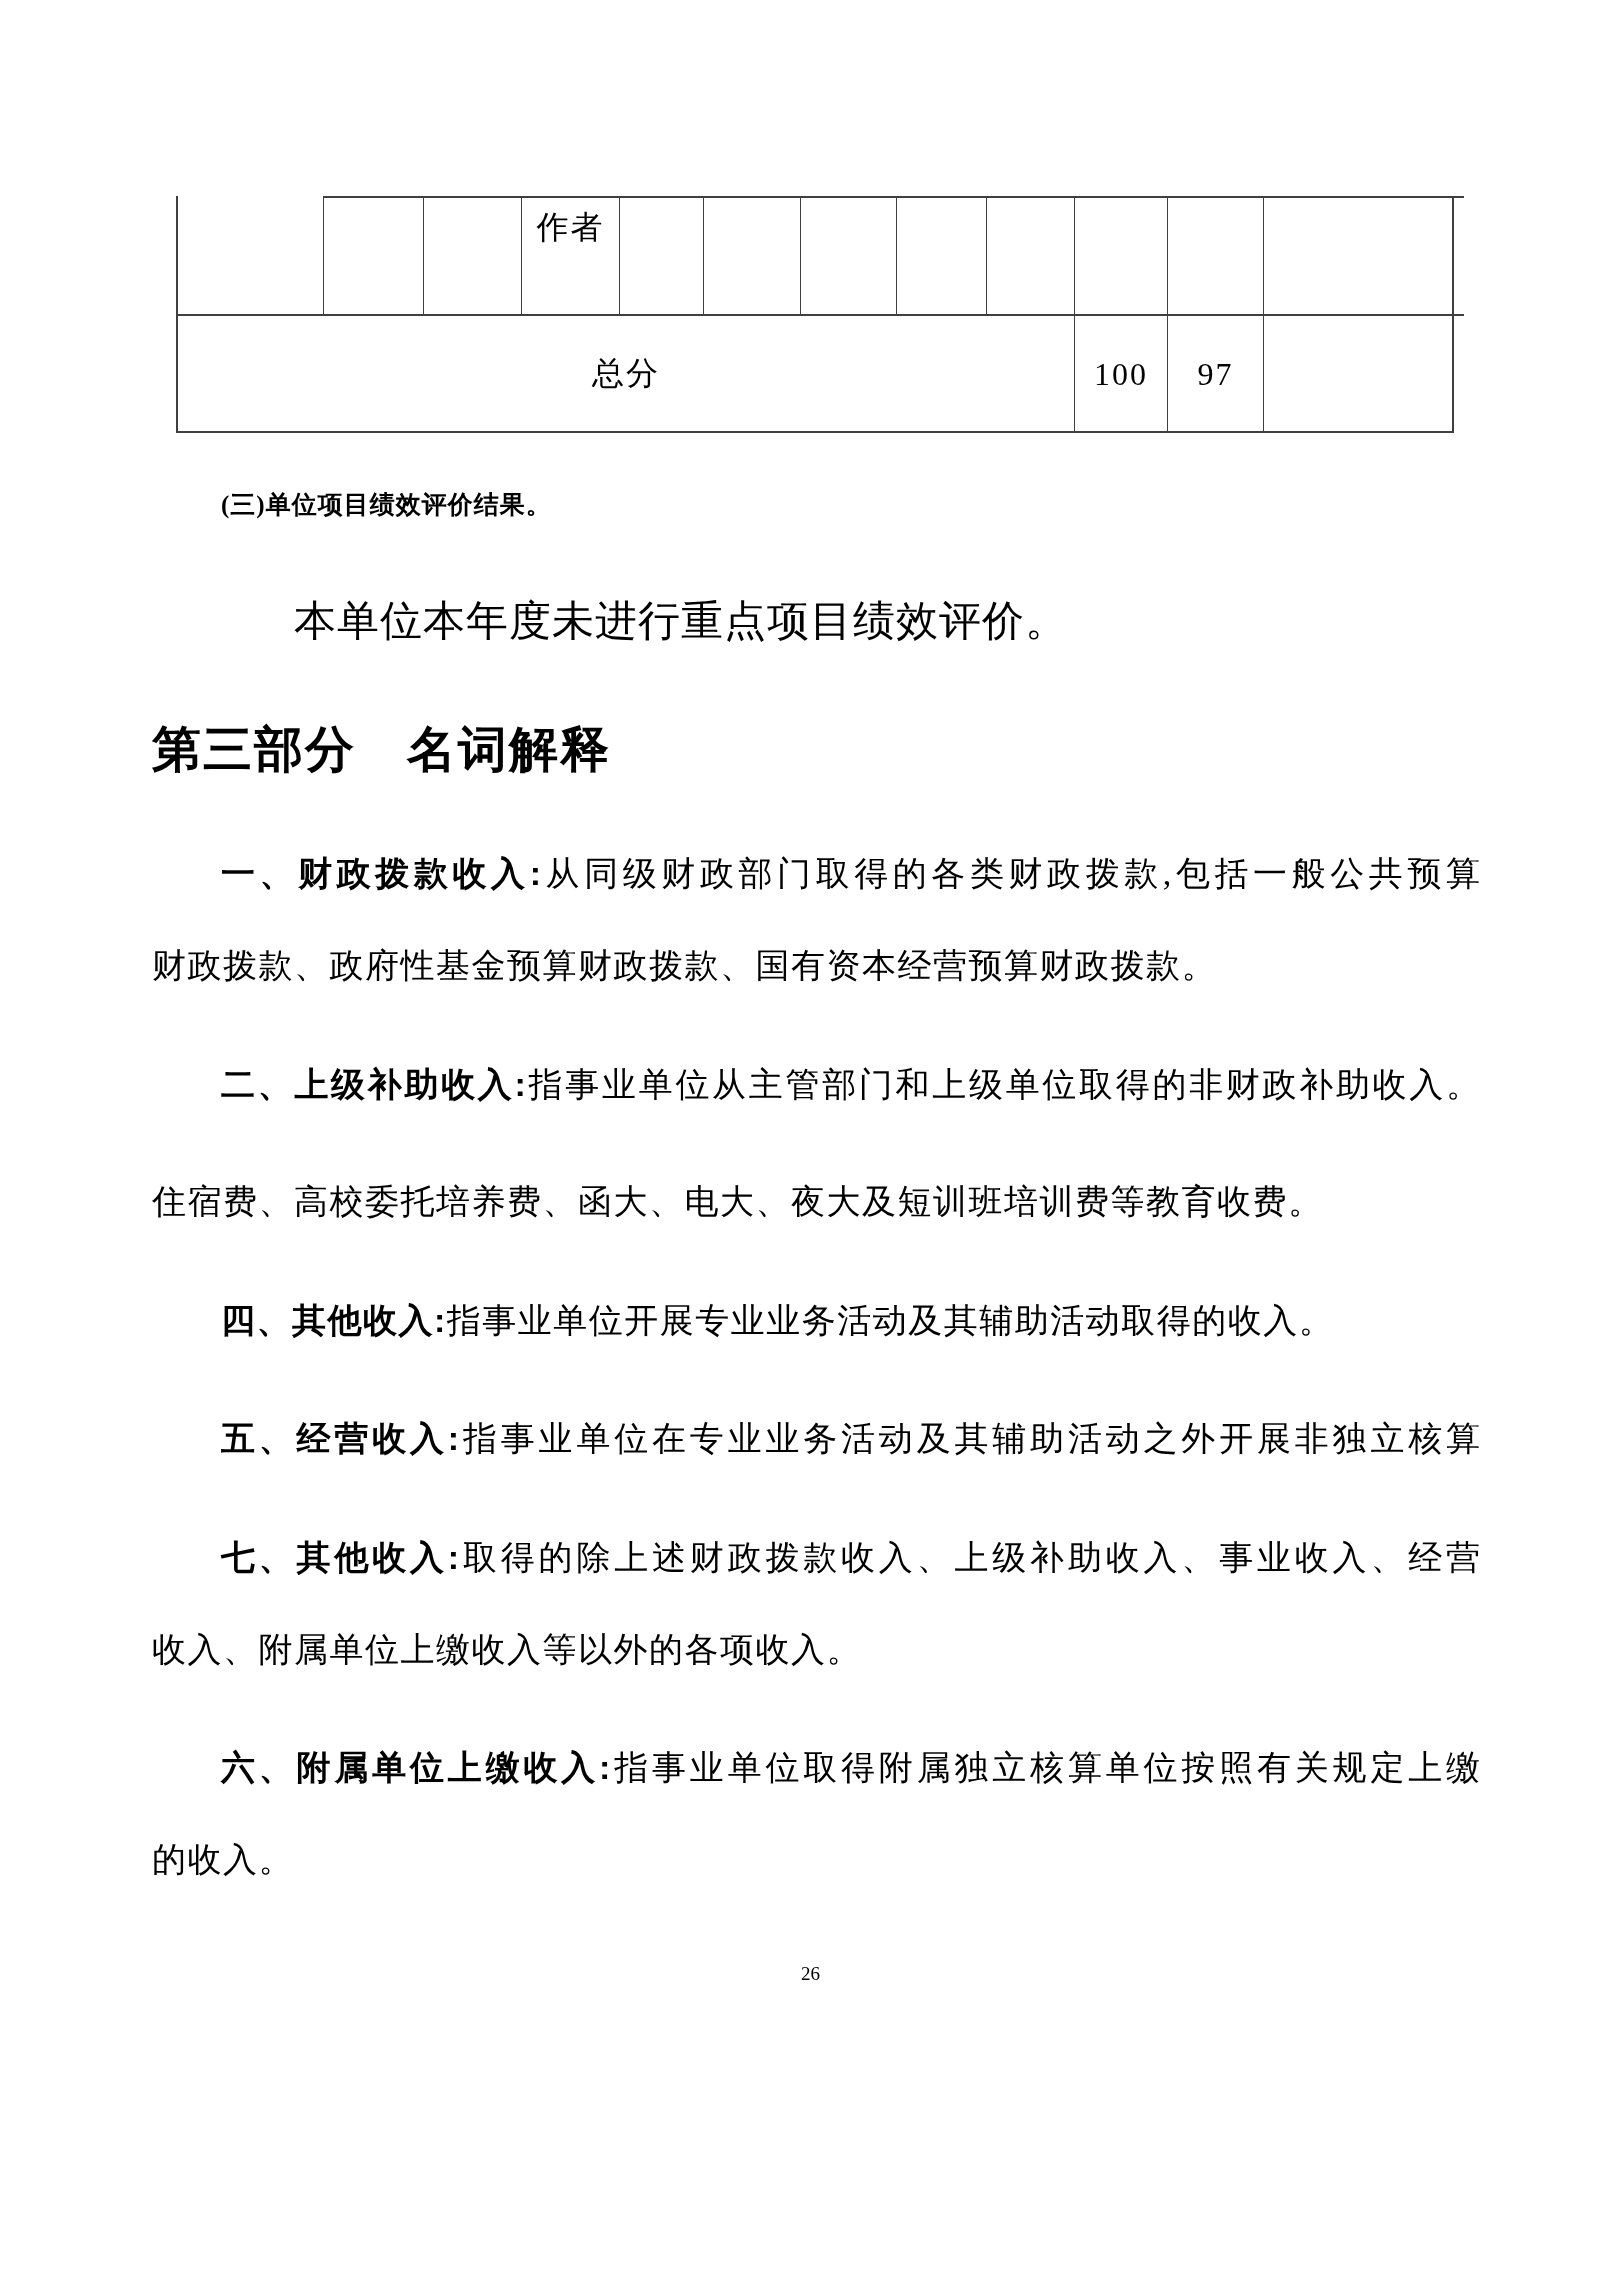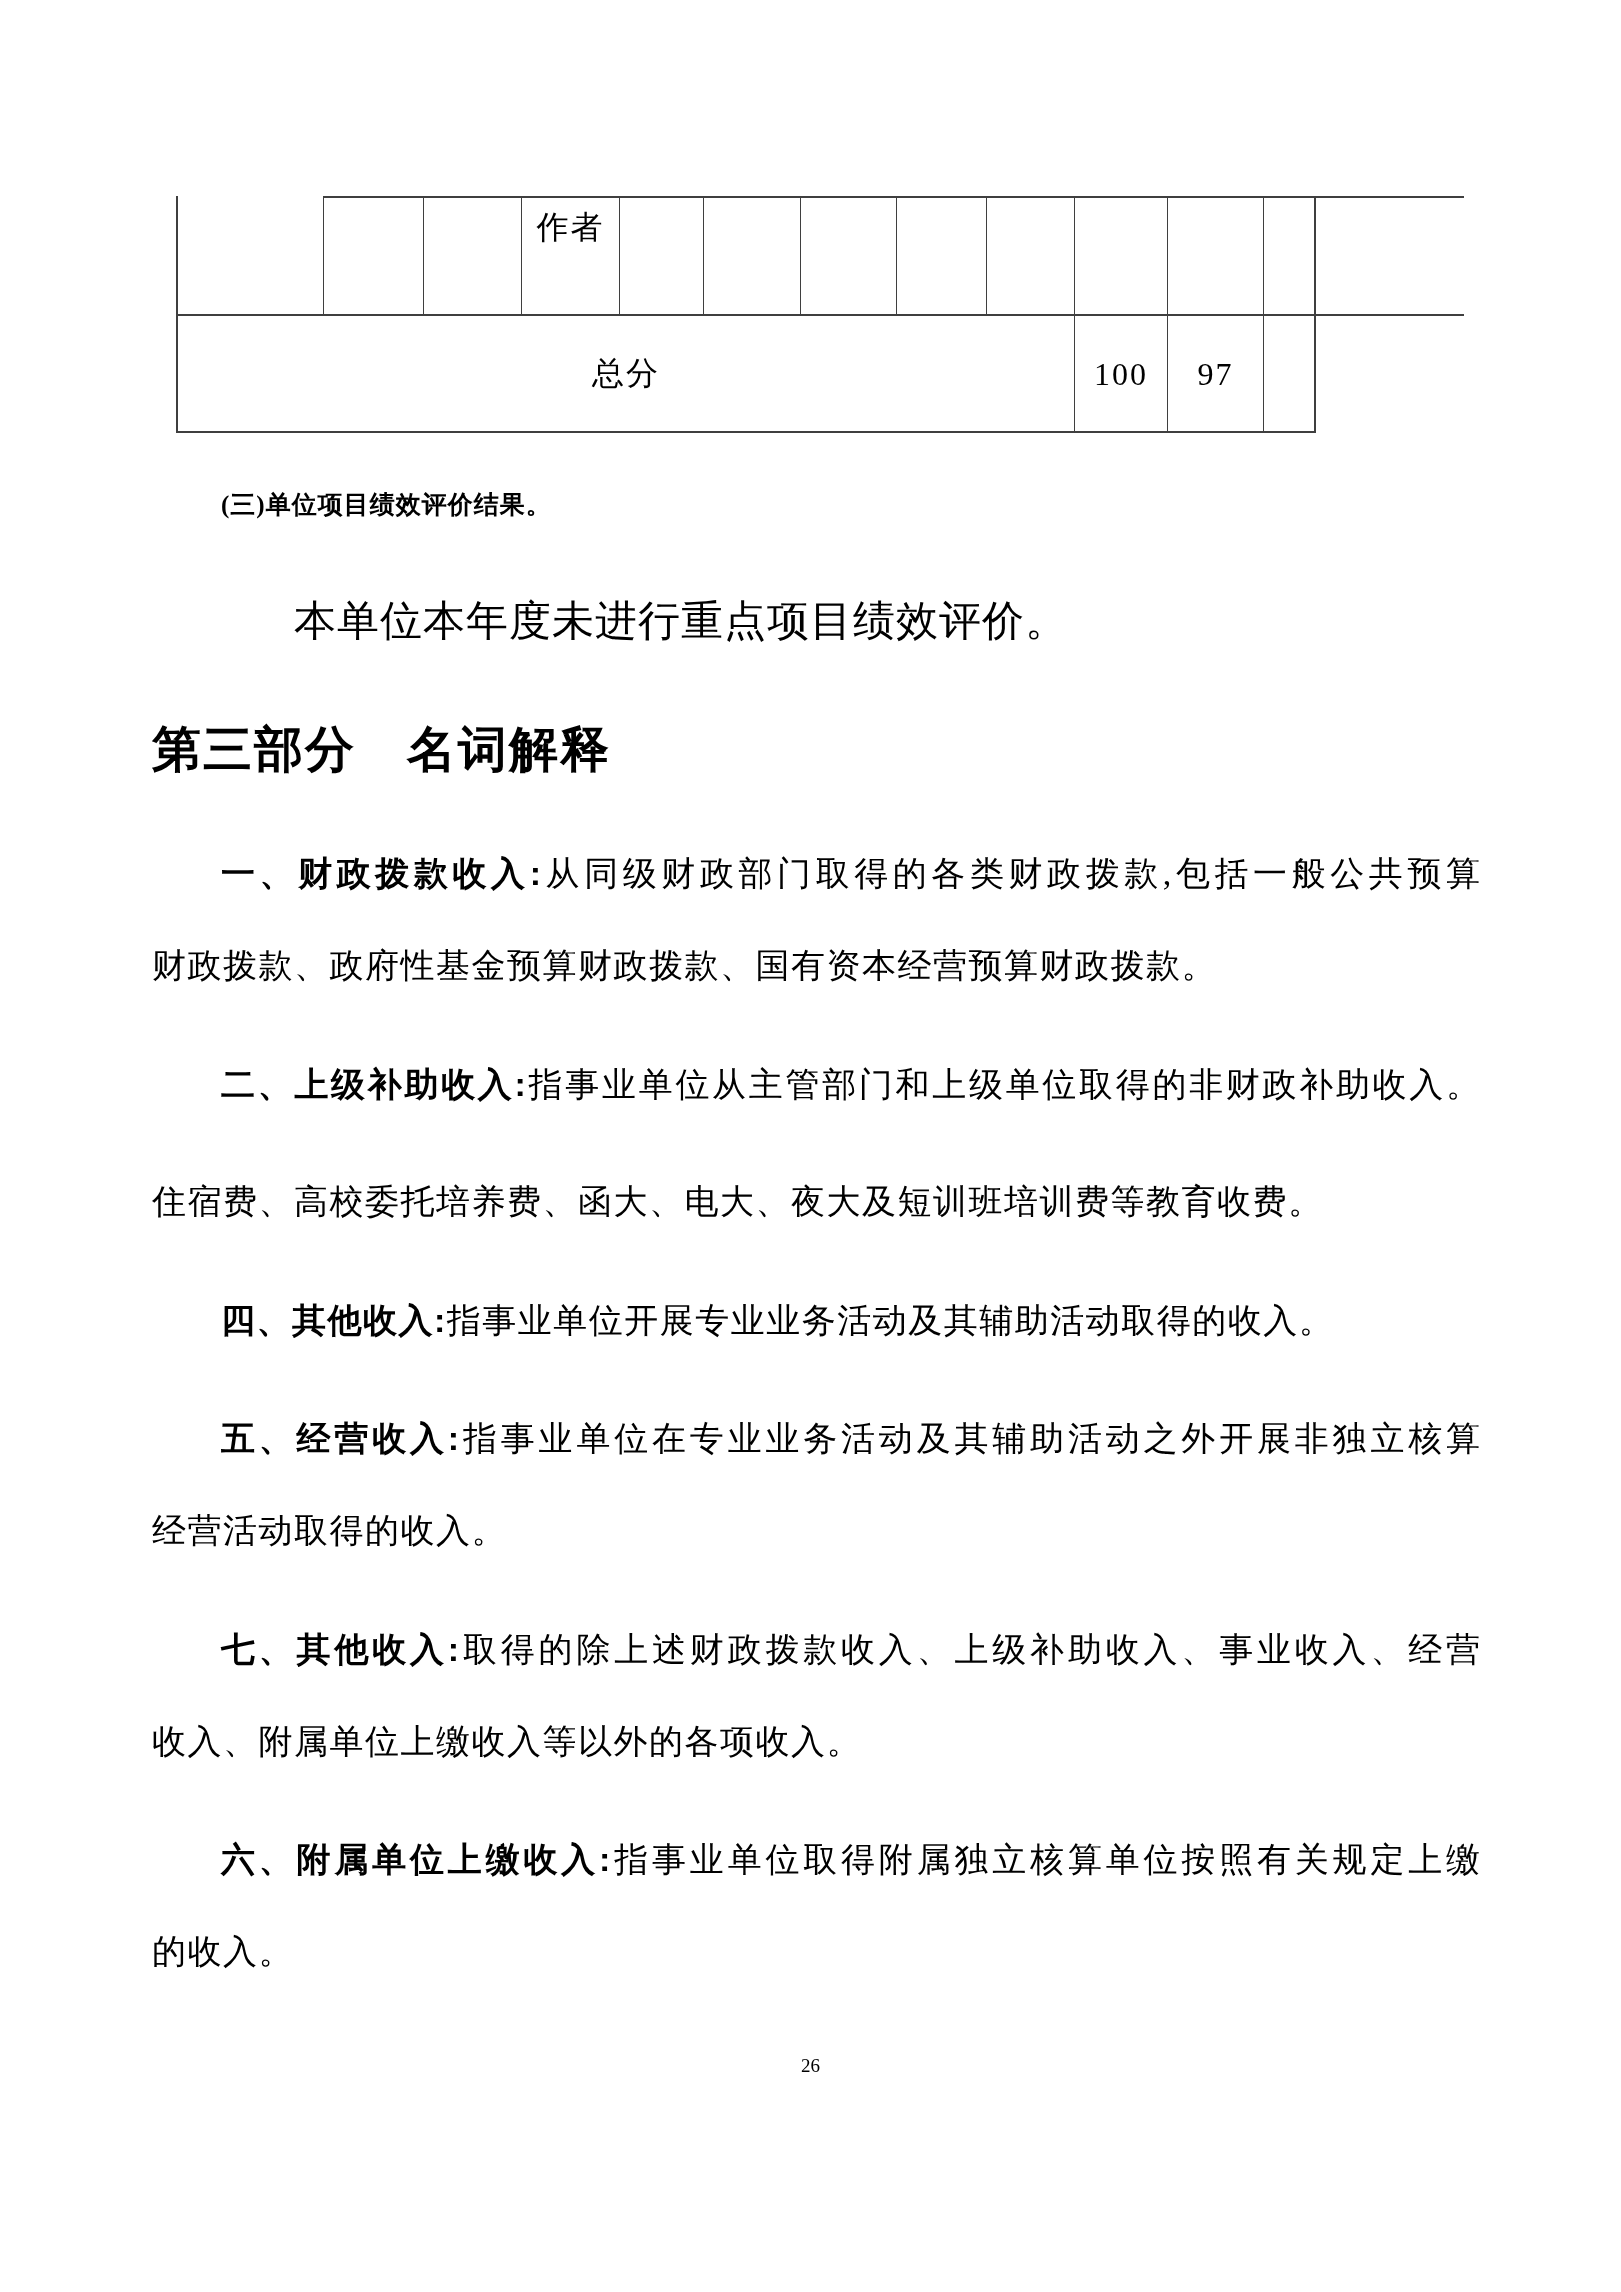--- a/index.html
+++ b/index.html
@@ -9,21 +9,21 @@
     margin:0 auto;
     background:#ffffff;
     color:#000;
     font-family:"Liberation Serif","DejaVu Serif",serif;
     overflow:hidden;
   }
   
   .score-table{
     box-sizing:border-box;
     margin:196px 0 0 176px;
-    width:1140px;
+    width:1278px;
     height:237px;
     display:grid;
     grid-template-columns:145px 100px 98px 98px 84px 97px 96px 90px 88px 93px 96px 201px;
     grid-template-rows:118px 118px;
     border-left:2px solid #3f3f3f;
     border-right:2px solid #3f3f3f;
     border-bottom:2px solid #3f3f3f;
   }
   .cell{
     box-sizing:border-box;
@@ -125,21 +125,20 @@
     <div class="para">
       <div class="pline natural">住宿费、高校委托培养费、函大、电大、夜大及短训班培训费等教育收费。</div>
     </div>
 
     <div class="para">
       <div class="pline indent natural"><span class="term">四、其他收入:</span><span>指事业单位开展专业业务活动及其辅助活动取得的收入。</span></div>
     </div>
 
     <div class="para">
       <div class="pline indent fill"><span class="term">五、经营收入:</span><span>指事业单位在专业业务活动及其辅助活动之外开展非独立核算</span></div>
-      <div class="pline natural">经营活动取得的收入。</div>
     </div>
 
     <div class="para">
       <div class="pline indent fill"><span class="term">七、其他收入:</span><span>取得的除上述财政拨款收入、上级补助收入、事业收入、经营</span></div>
       <div class="pline natural">收入、附属单位上缴收入等以外的各项收入。</div>
     </div>
 
     <div class="para">
       <div class="pline indent fill"><span class="term">六、附属单位上缴收入:</span><span>指事业单位取得附属独立核算单位按照有关规定上缴</span></div>
       <div class="pline natural">的收入。</div>

